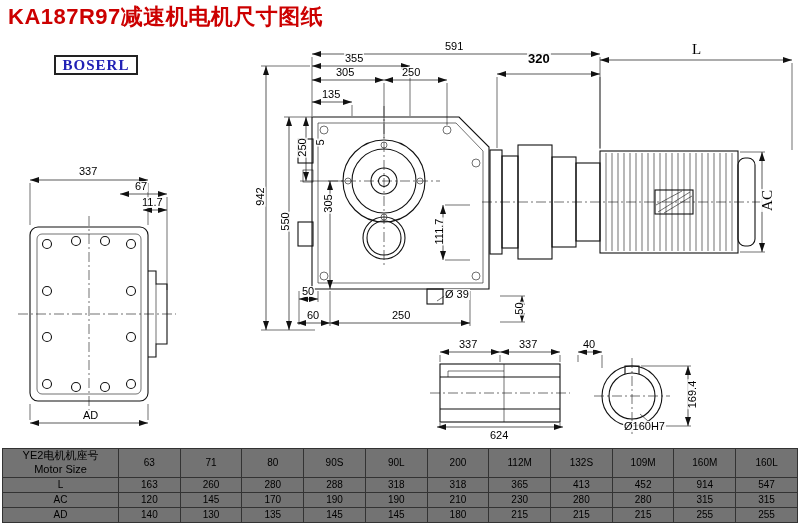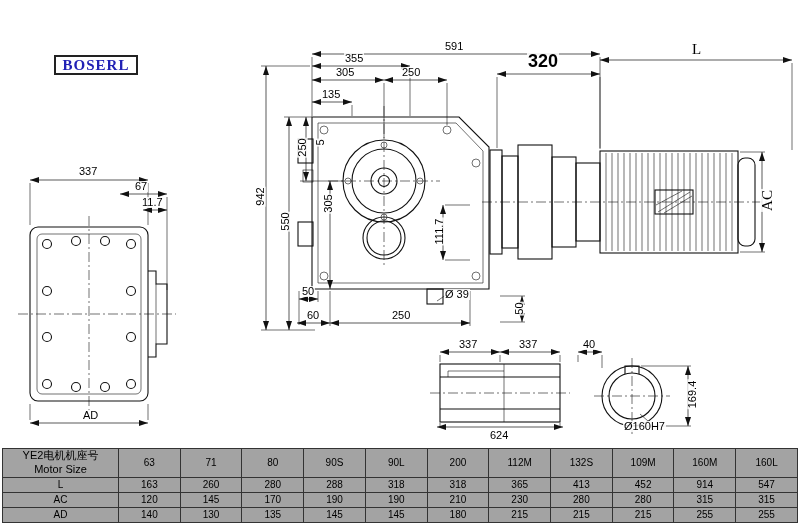--- a/index.html
+++ b/index.html
@@ -15,32 +15,33 @@
   .art { position:absolute; left:0; top:0; z-index:1; }
   .art .s { fill:none; stroke:#111; stroke-width:1.1; }
   .art .t { fill:none; stroke:#111; stroke-width:.6; }
   .art .d { fill:none; stroke:#111; stroke-width:.7; marker-start:url(#ah); marker-end:url(#ah); }
   .art .e { fill:none; stroke:#111; stroke-width:.6; }
   .art .c { fill:none; stroke:#111; stroke-width:.6; stroke-dasharray:10 3 2 3; }
 
   .dim { position:absolute; z-index:2; font-size:11px; line-height:1; background:rgba(255,255,255,.85); padding:0 1px; white-space:nowrap; }
   .vdim { transform:rotate(-90deg); }
   .serif { font-family:"Liberation Serif", serif; font-size:15px; }
-  .big { font-size:18px; font-weight:700; }
-
-  .spec { position:absolute; left:2px; top:448px; width:796px; z-index:3; border-collapse:collapse; table-layout:fixed; background:#a3a3a3; }
+  .big { font-size:13px; font-weight:700; }
+
+  .spec { position:absolute; left:2px; top:448px; width:796px; z-index:3; border-collapse:collapse; table-layout:fixed; background:#737373; }
   .spec th, .spec td { border:1px solid #333; text-align:center; padding:0; font-size:10px; font-weight:400; height:15px; }
   .spec thead th { height:28px; }
   .spec .label-col { width:116px; font-size:11px; line-height:1.25; }
 </style>
 </head>
 <body>
 
 <div class="page">
 
+  <div class="title">KA187R97减速机电机尺寸图纸</div>
 
   <div class="logo">
     <span>BOSERL</span>
   </div>
 
   <div class="drawing">
 
     <svg class="art" width="800" height="448" viewBox="0 0 800 448" xmlns="http://www.w3.org/2000/svg">
       <defs>
         <marker id="ah" markerWidth="12" markerHeight="8" refX="9" refY="3" orient="auto-start-reverse" markerUnits="userSpaceOnUse">

